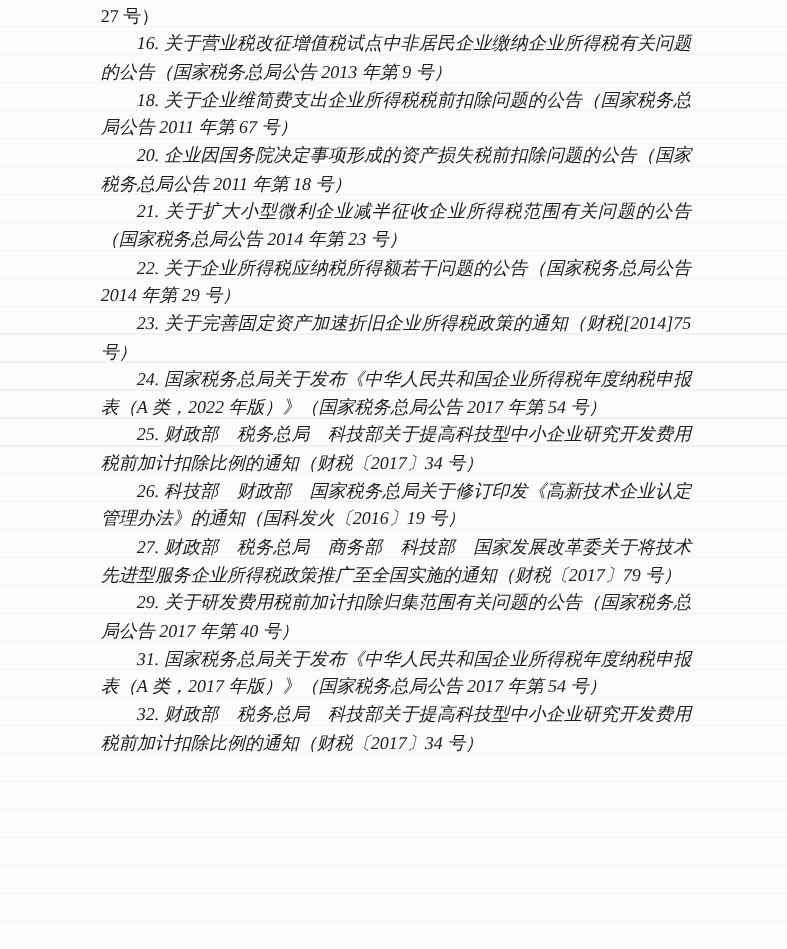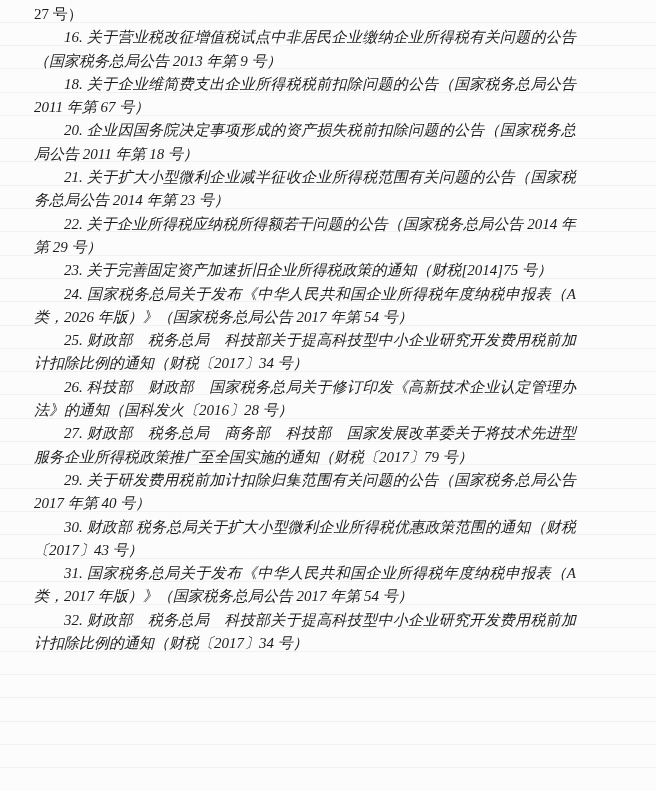--- a/index.html
+++ b/index.html
@@ -6,21 +6,21 @@
     margin: 0;
     padding: 0;
     background: #ffffff;
   }
   .page {
     position: relative;
     width: 656px;
     height: 791px;
     box-sizing: border-box;
     overflow: hidden;
-    padding: 3px 80px 0 34px;
+    padding: 3px 80px 0 84px;
     background-color: #fcfcfc;
     
     background-image: repeating-linear-gradient(
       to bottom,
       rgba(0,0,0,0)      0px,
       rgba(0,0,0,0)      21.6px,
       rgba(0,0,0,0.045)  21.6px,
       rgba(0,0,0,0.045)  22.6px,
       rgba(0,0,0,0)      22.6px,
       rgba(0,0,0,0)      23.3px
@@ -48,22 +48,21 @@
 
 <div class="page">
   <p class="continuation">27 号）</p>
   <div id="regulation-list">
       <p class="item">16. 关于营业税改征增值税试点中非居民企业缴纳企业所得税有关问题的公告（国家税务总局公告 2013 年第 9 号）</p>
       <p class="item">18. 关于企业维简费支出企业所得税税前扣除问题的公告（国家税务总局公告 2011 年第 67 号）</p>
       <p class="item">20. 企业因国务院决定事项形成的资产损失税前扣除问题的公告（国家税务总局公告 2011 年第 18 号）</p>
       <p class="item">21. 关于扩大小型微利企业减半征收企业所得税范围有关问题的公告（国家税务总局公告 2014 年第 23 号）</p>
       <p class="item">22. 关于企业所得税应纳税所得额若干问题的公告（国家税务总局公告 2014 年第 29 号）</p>
       <p class="item">23. 关于完善固定资产加速折旧企业所得税政策的通知（财税[2014]75 号）</p>
-      <p class="item">24. 国家税务总局关于发布《中华人民共和国企业所得税年度纳税申报表（A 类，2026 年版）》（国家税务总局公告 2017 年第 54 号）</p>
+      <p class="item">24. 国家税务总局关于发布《中华人民共和国企业所得税年度纳税申报表（A 类，2022 年版）》（国家税务总局公告 2017 年第 54 号）</p>
       <p class="item">25. 财政部　税务总局　科技部关于提高科技型中小企业研究开发费用税前加计扣除比例的通知（财税〔2017〕34 号）</p>
-      <p class="item">26. 科技部　财政部　国家税务总局关于修订印发《高新技术企业认定管理办法》的通知（国科发火〔2016〕28 号）</p>
+      <p class="item">26. 科技部　财政部　国家税务总局关于修订印发《高新技术企业认定管理办法》的通知（国科发火〔2016〕19 号）</p>
       <p class="item">27. 财政部　税务总局　商务部　科技部　国家发展改革委关于将技术先进型服务企业所得税政策推广至全国实施的通知（财税〔2017〕79 号）</p>
       <p class="item">29. 关于研发费用税前加计扣除归集范围有关问题的公告（国家税务总局公告 2017 年第 40 号）</p>
-      <p class="item">30. 财政部 税务总局关于扩大小型微利企业所得税优惠政策范围的通知（财税〔2017〕43 号）</p>
       <p class="item">31. 国家税务总局关于发布《中华人民共和国企业所得税年度纳税申报表（A 类，2017 年版）》（国家税务总局公告 2017 年第 54 号）</p>
       <p class="item">32. 财政部　税务总局　科技部关于提高科技型中小企业研究开发费用税前加计扣除比例的通知（财税〔2017〕34 号）</p>
     </div>
 </div>
 
 </body></html>

